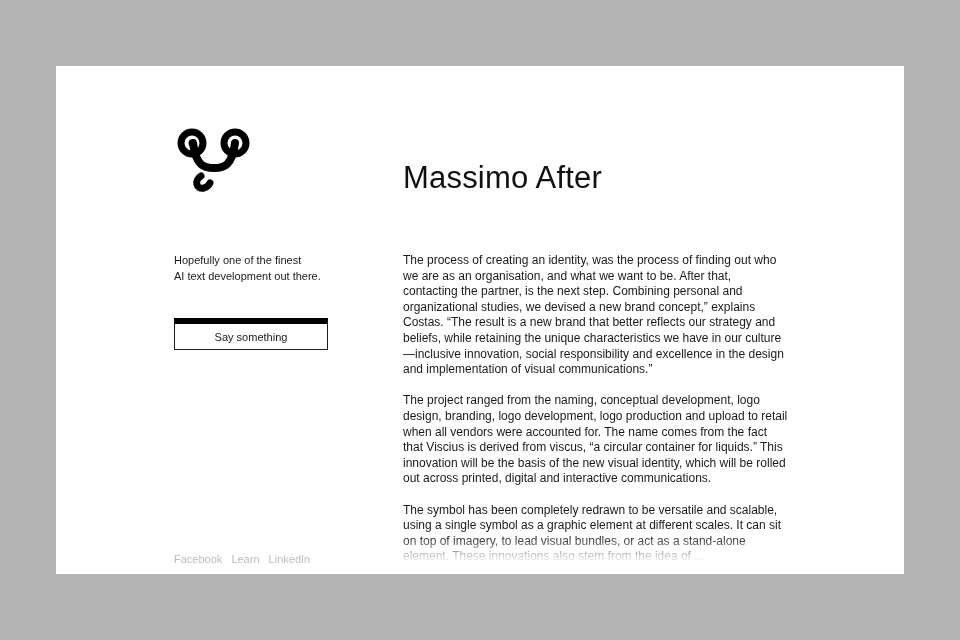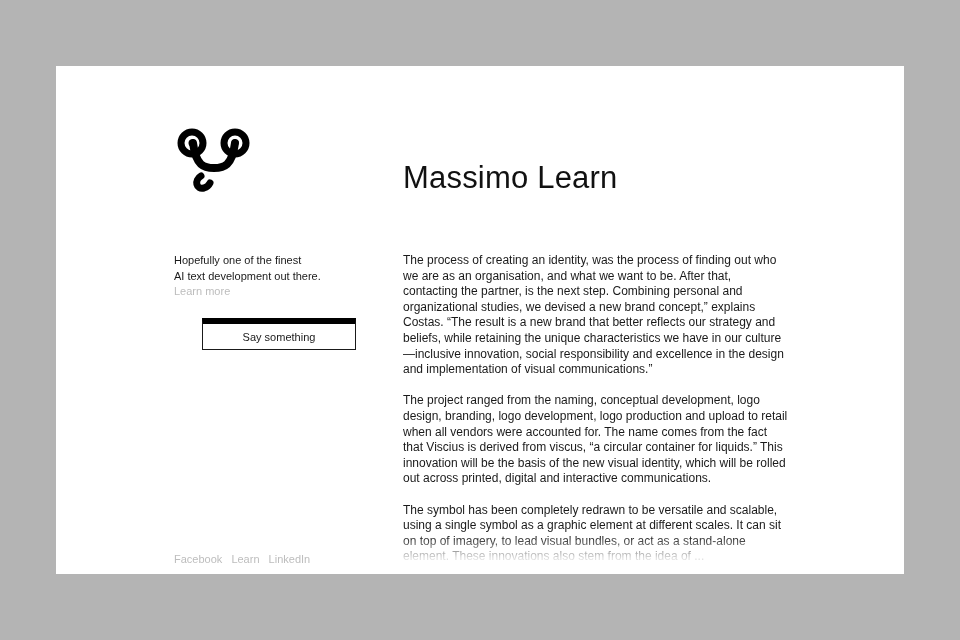--- a/index.html
+++ b/index.html
@@ -29,21 +29,20 @@
     }
     .say-btn {
       position: absolute; left: 118px; top: 252px;
       width: 154px; height: 32px;
       background: #fff;
       border: 1px solid #1a1a1a; border-top: 6px solid #000;
       font-family: "Liberation Sans", "DejaVu Sans", sans-serif;
       font-size: 11px; color: #1a1a1a;
       display: flex; align-items: center; justify-content: center;
       cursor: pointer;
-      margin-left: 28px;
     }
     .social {
       position: absolute; left: 118px; top: 487px;
       font-size: 11px; color: #bdbdbd; white-space: nowrap;
     }
     .social a {
       color: #bdbdbd; text-decoration: none; margin-right: 6px; cursor: pointer;
     }
     .title {
       position: absolute; left: 347px; top: 94px;
@@ -79,32 +78,31 @@
       <circle cx="61" cy="21" r="11" fill="none" stroke="#000" stroke-width="7"></circle>
       <circle cx="61" cy="21" r="3.5" fill="#000"></circle>
 
       <path d="M27 54 C 20 58, 22 68, 30 66 C 33 65, 35 63, 36 61" fill="none" stroke="#000" stroke-width="7" stroke-linecap="round"></path>
     </svg>
   </div>
 
   <div class="tagline">
     <span class="line">Hopefully one of the finest</span>
     <span class="line">AI text development out there.</span>
-    <a class="learn-more">Learn more</a>
   </div>
 
   <button class="say-btn">Say something</button>
 
   <div class="social">
     <a>Facebook</a>
     <a>Learn</a>
     <a>LinkedIn</a>
   </div>
 
-  <h1 class="title">Massimo Learn</h1>
+  <h1 class="title">Massimo After</h1>
 
   <div class="article">
     <p>The process of creating an identity, was the process of finding out who we are as an organisation, and what we want to be. After that, contacting the partner, is the next step. Combining personal and organizational studies, we devised a new brand concept,” explains Costas. “The result is a new brand that better reflects our strategy and beliefs, while retaining the unique characteristics we have in our culture—inclusive innovation, social responsibility and excellence in the design and implementation of visual communications.”</p>
     <p>The project ranged from the naming, conceptual development, logo design, branding, logo development, logo production and upload to retail when all vendors were accounted for. The name comes from the fact that Viscius is derived from viscus, “a circular container for liquids.” This innovation will be the basis of the new visual identity, which will be rolled out across printed, digital and interactive communications.</p>
     <p>The symbol has been completely redrawn to be versatile and scalable, using a single symbol as a graphic element at different scales. It can sit on top of imagery, to lead visual bundles, or act as a stand-alone element. These innovations also stem from the idea of ...</p>
   </div>
   <div class="fade"></div>
 
 </div>
 

